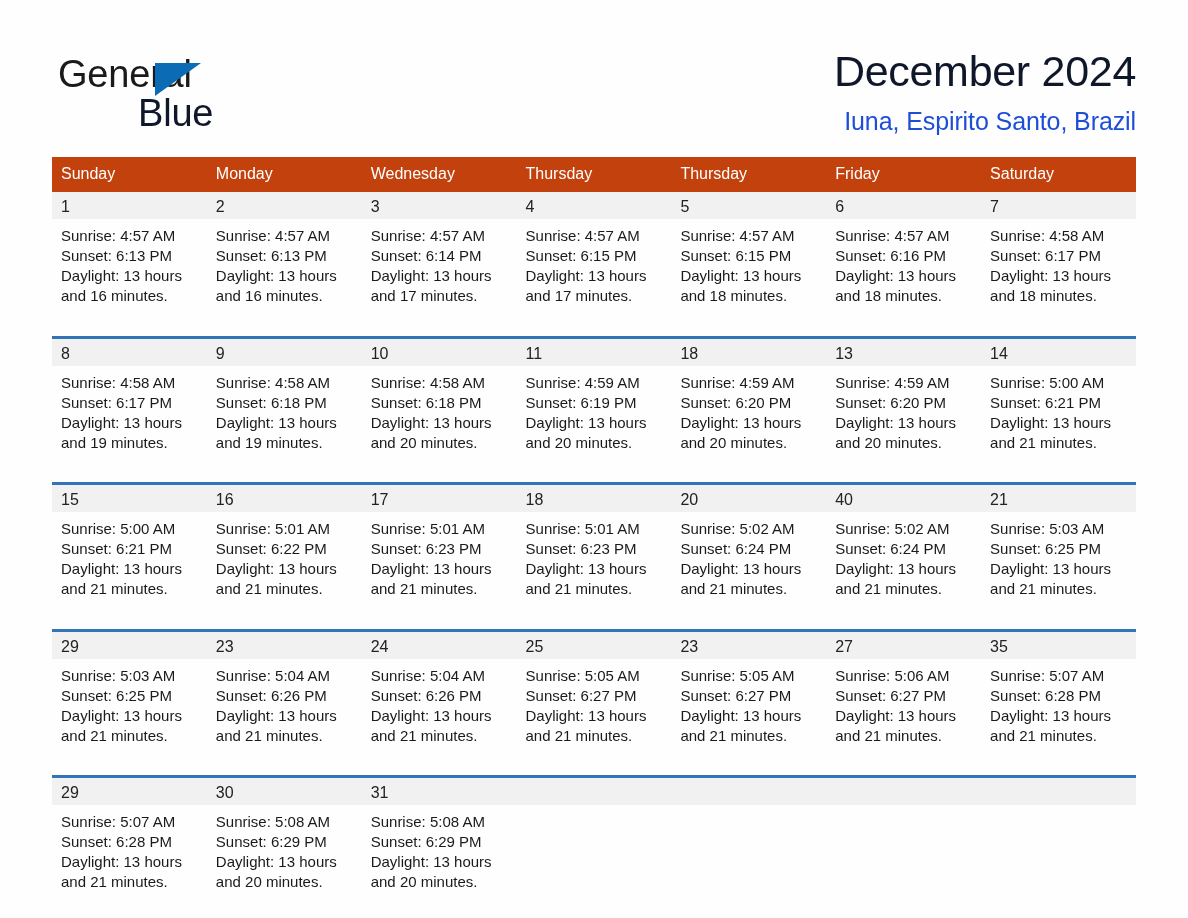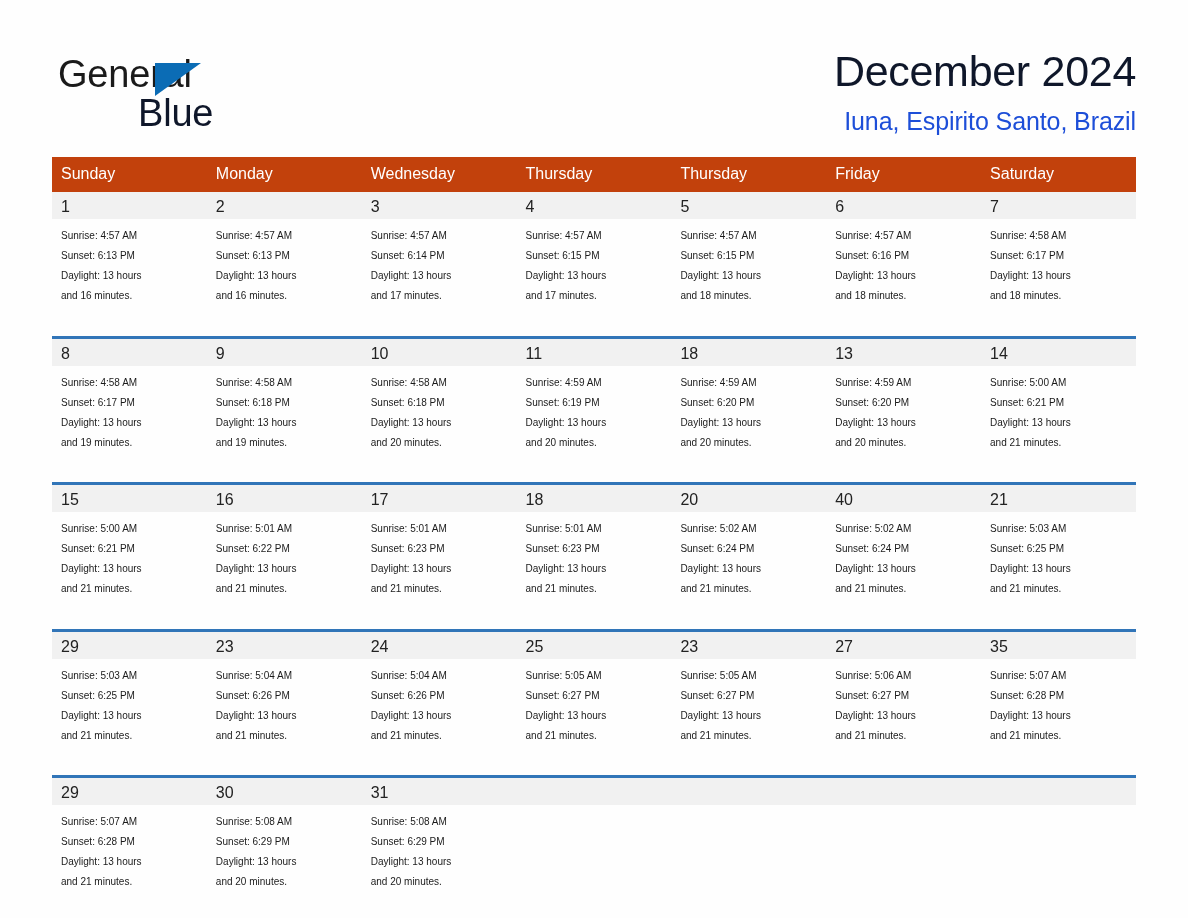--- a/index.html
+++ b/index.html
@@ -111,21 +111,21 @@
     background: #f1f1f1;
     height: 27px;
     font-size: 16px;
     color: #222;
     padding: 4px 0 0 9px;
     line-height: 22px;
   }
   .cell-empty .daynum { color: transparent; }
   .cell-body {
     padding: 7px 9px 0 9px;
-    font-size: 10px;
+    font-size: 15px;
     line-height: 20px;
     color: #1a1a1a;
   }
   .cell-body div { white-space: nowrap; }
   .spacer-row td { height: 13px; background: #fefefe; border: none; }
 </style>
 </head>
 <body>
 
 <div class="page">

